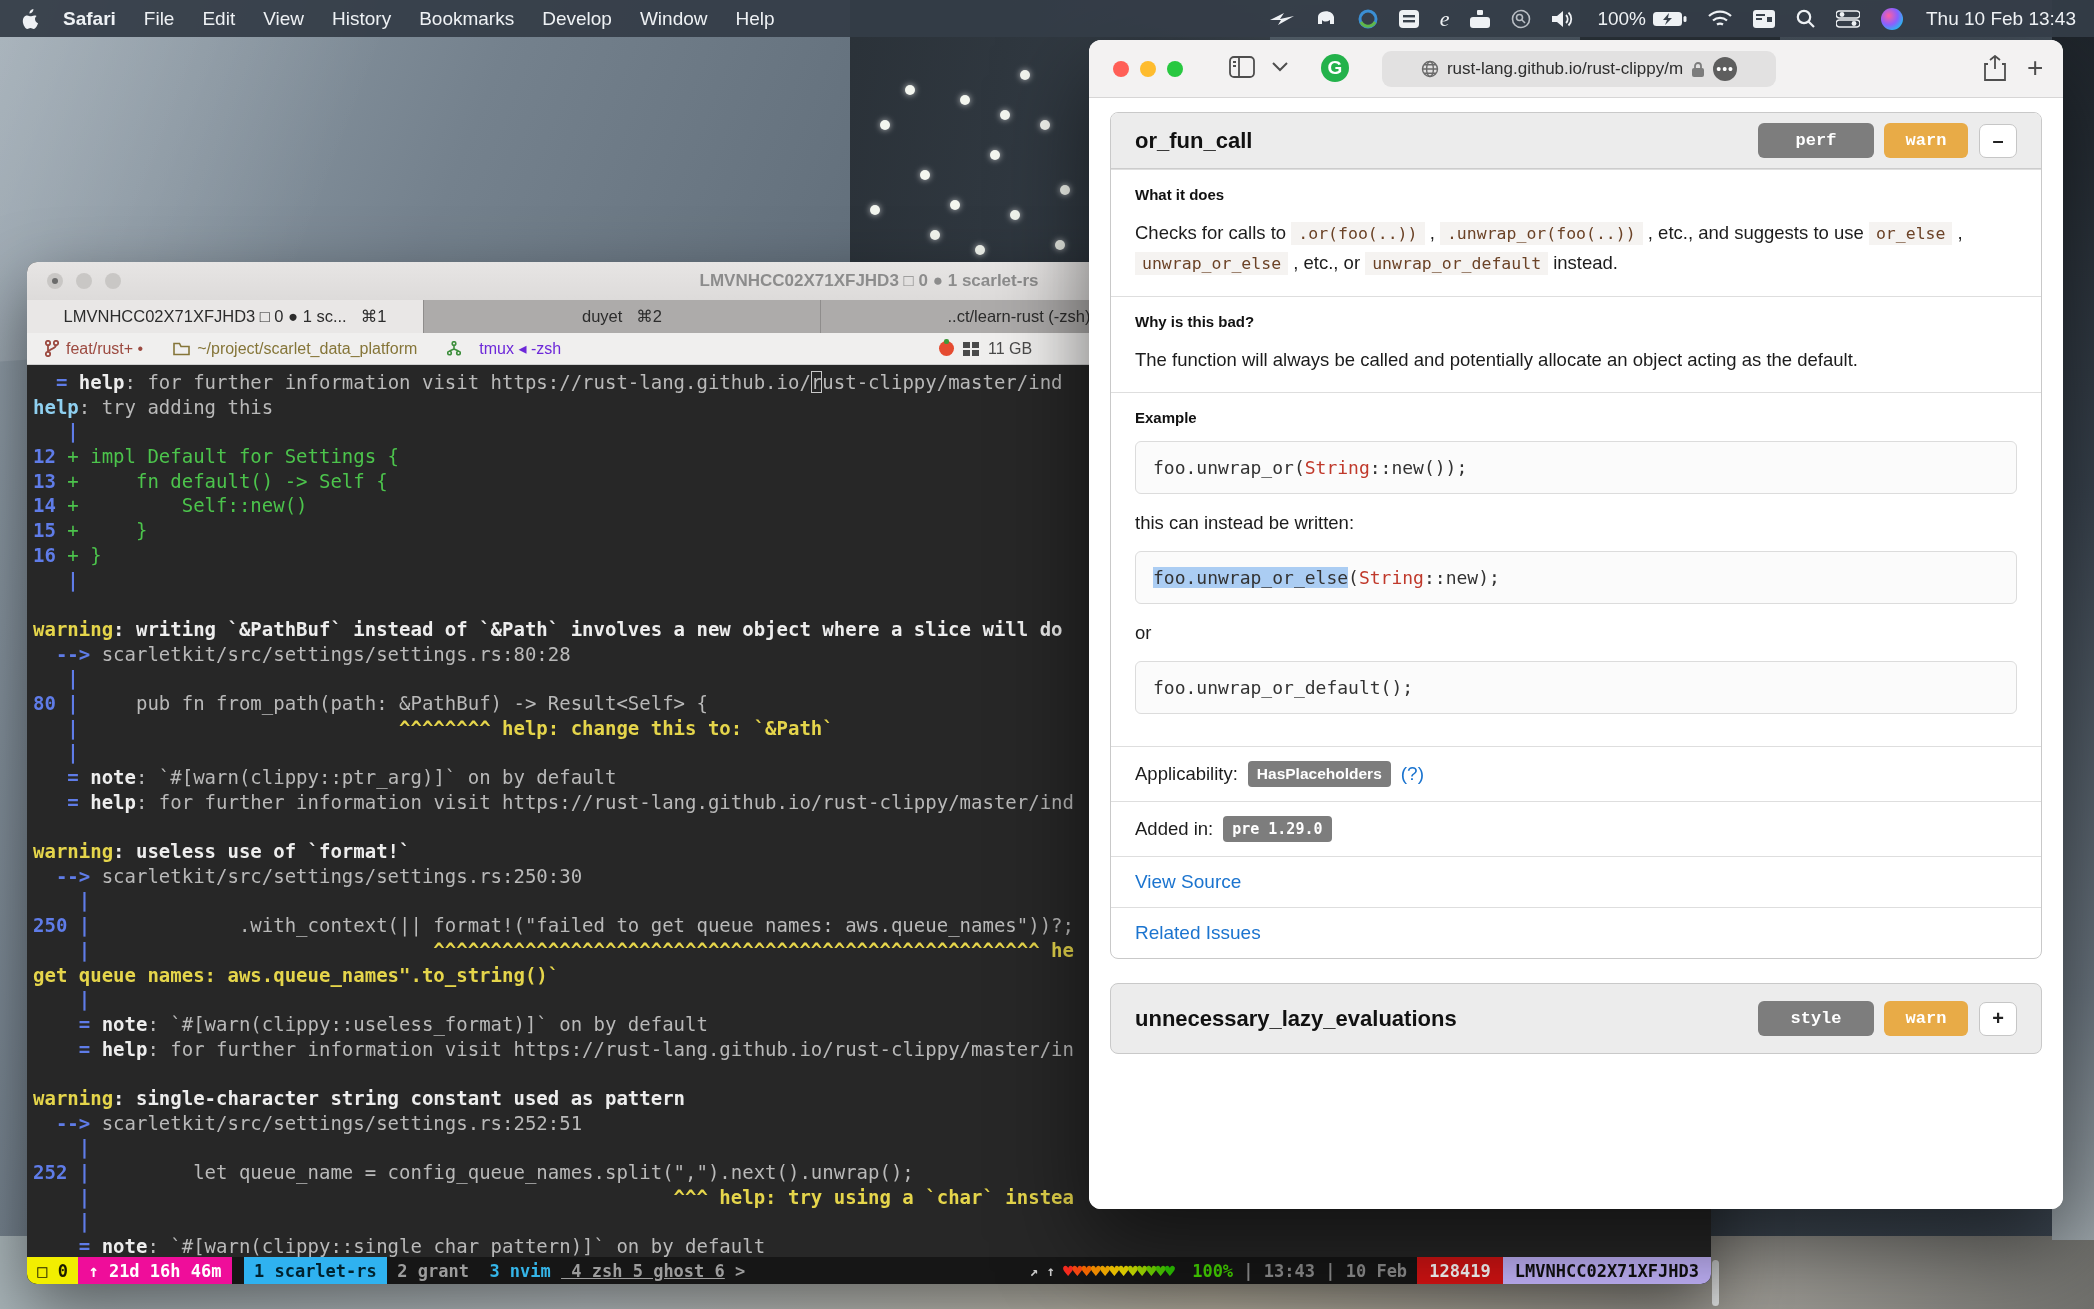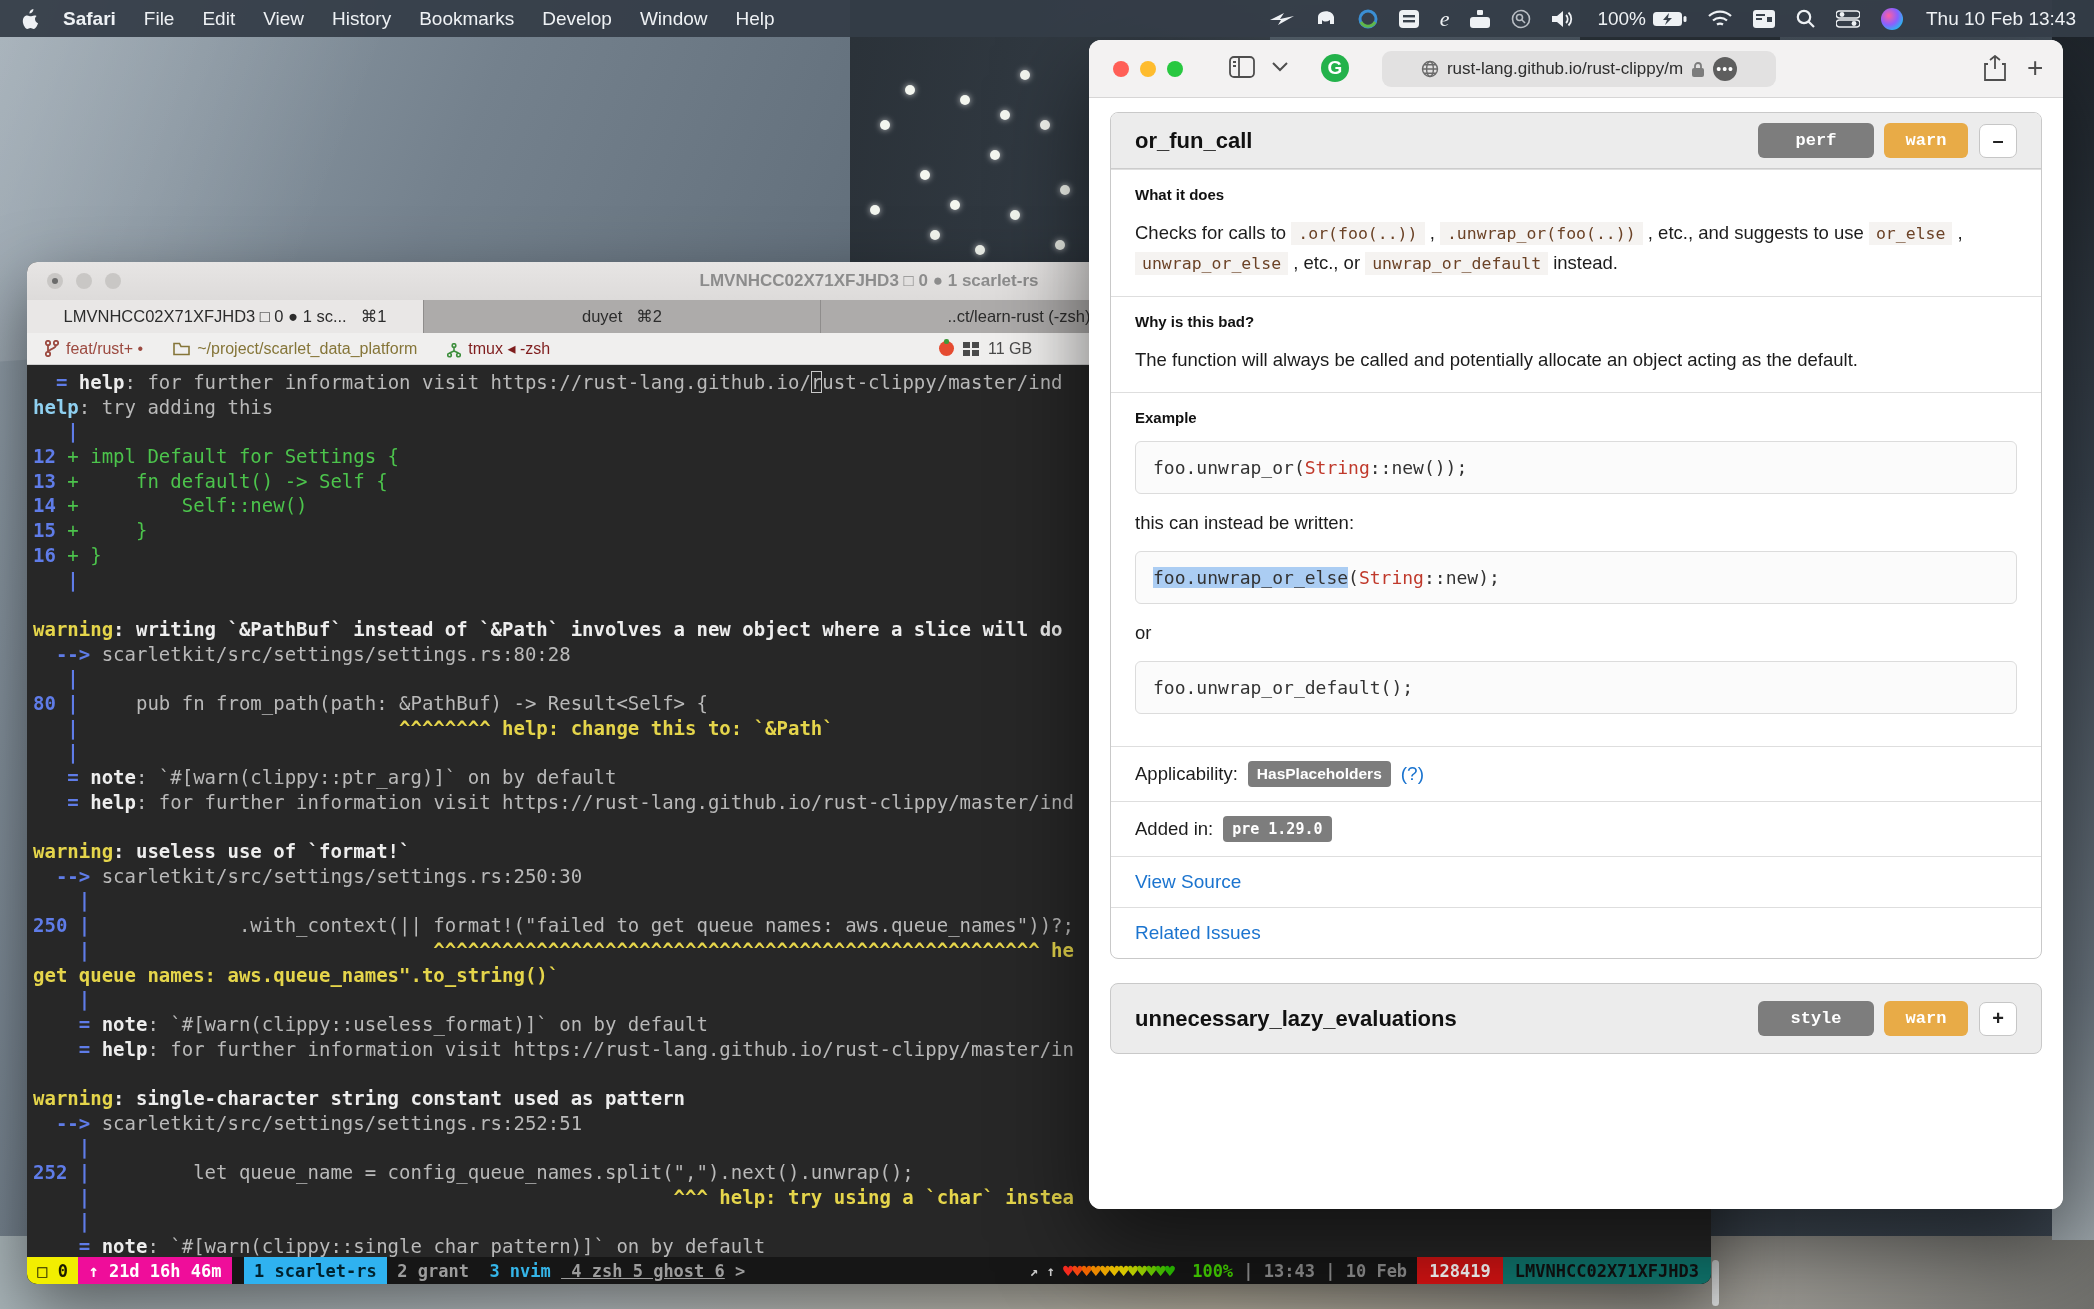--- a/index.html
+++ b/index.html
@@ -43,21 +43,21 @@
   .term-title { position:absolute; left:0; right:0; text-align:center; font-weight:bold; font-size:17px; color:#8c8c8c; }
   .term-tabs { height:33px; background:#b0aead; display:flex; }
   .ttab { width:397px; display:flex; align-items:center; justify-content:center; gap:14px;
     background:#adabaa; border-right:1px solid #8f8d8c; font-size:16.5px; color:#2c2c2c; }
   .ttab-active { background:#e9e7e6; }
   .ttab-key { color:#2c2c2c; }
   .term-infobar { height:32px; background:#f0efee; border-bottom:1px solid #cfcfcf; display:flex; align-items:center;
     font-size:16px; padding-left:18px; gap:30px; position:relative; }
   .info-git { color:#9c4a40; display:flex; align-items:center; gap:7px; }
   .info-path { color:#857538; display:flex; align-items:center; gap:7px; }
-  .info-shell { color:#7f1d1d; display:flex; align-items:flex-end; gap:7px; }
+  .info-shell { color:#6d28d9; display:flex; align-items:center; gap:18px; }
   .info-right { position:absolute; left:912px; display:flex; align-items:center; gap:9px; color:#4a4a4a; }
   .tomato { width:15px; height:15px; border-radius:50%; background:#e54b30; position:relative; }
   .tomato::after { content:""; position:absolute; left:5px; top:-2px; width:5px; height:5px; background:#3f9a3a; border-radius:2px; }
 
   .term-body { height:892px; background:#272727; padding:5px 0 0 6px; font-family:"DejaVu Sans Mono", monospace;
     font-size:19px; line-height:24.7px; white-space:pre; overflow:hidden; }
   .tl { height:24.7px; }
   .tk-t { color:#b9b9b9; }
   .tk-w { color:#ededed; font-weight:bold; }
   .tk-b { color:#5f7ce8; font-weight:bold; }
@@ -75,21 +75,21 @@
   .seg-gap { width:12px; }
   .seg-blue { background:#2fb2f0; color:#00222e; }
   .seg-dim { color:#9c9c9c; }
   .seg-cyan { color:#35b5e8; }
   .seg-underline { text-decoration:underline; }
   .tmux-arrows { color:#cfcfcf; font-size:14px; margin-right:8px; white-space:pre; }
   .heart { font-size:17px; letter-spacing:-1px; }
   .tmux-batt { color:#44d400; margin-left:8px; white-space:pre; }
   .tmux-clock { color:#8f8f8f; white-space:pre; }
   .tmux-pid { background:#d51313; color:#fff; padding:0 12px; height:100%; display:flex; align-items:center; }
-  .tmux-host { background:#0f766e; color:#111; padding:0 12px; height:100%; display:flex; align-items:center; }
+  .tmux-host { background:#c4b5fd; color:#111; padding:0 12px; height:100%; display:flex; align-items:center; }
 
   
   .safari { position:absolute; left:1089px; top:40px; width:974px; height:1169px; border-radius:12px;
     background:#ffffff; box-shadow:0 34px 90px rgba(0,0,0,.55); z-index:30; overflow:hidden; display:flex; flex-direction:column; }
   .saf-toolbar { height:58px; background:#f3f2f2; border-bottom:1px solid #d7d6d6; display:flex; align-items:center; position:relative; flex:none; }
   .slights { display:flex; gap:11px; padding-left:24px; }
   .slight { width:16px; height:16px; border-radius:50%; }
   .sl-red { background:#ff5f57; } .sl-yellow { background:#febc2e; } .sl-green { background:#28c840; }
   .saf-sidebar-btn { position:absolute; left:140px; top:16px; }
   .saf-chev { position:absolute; left:183px; top:22px; }

